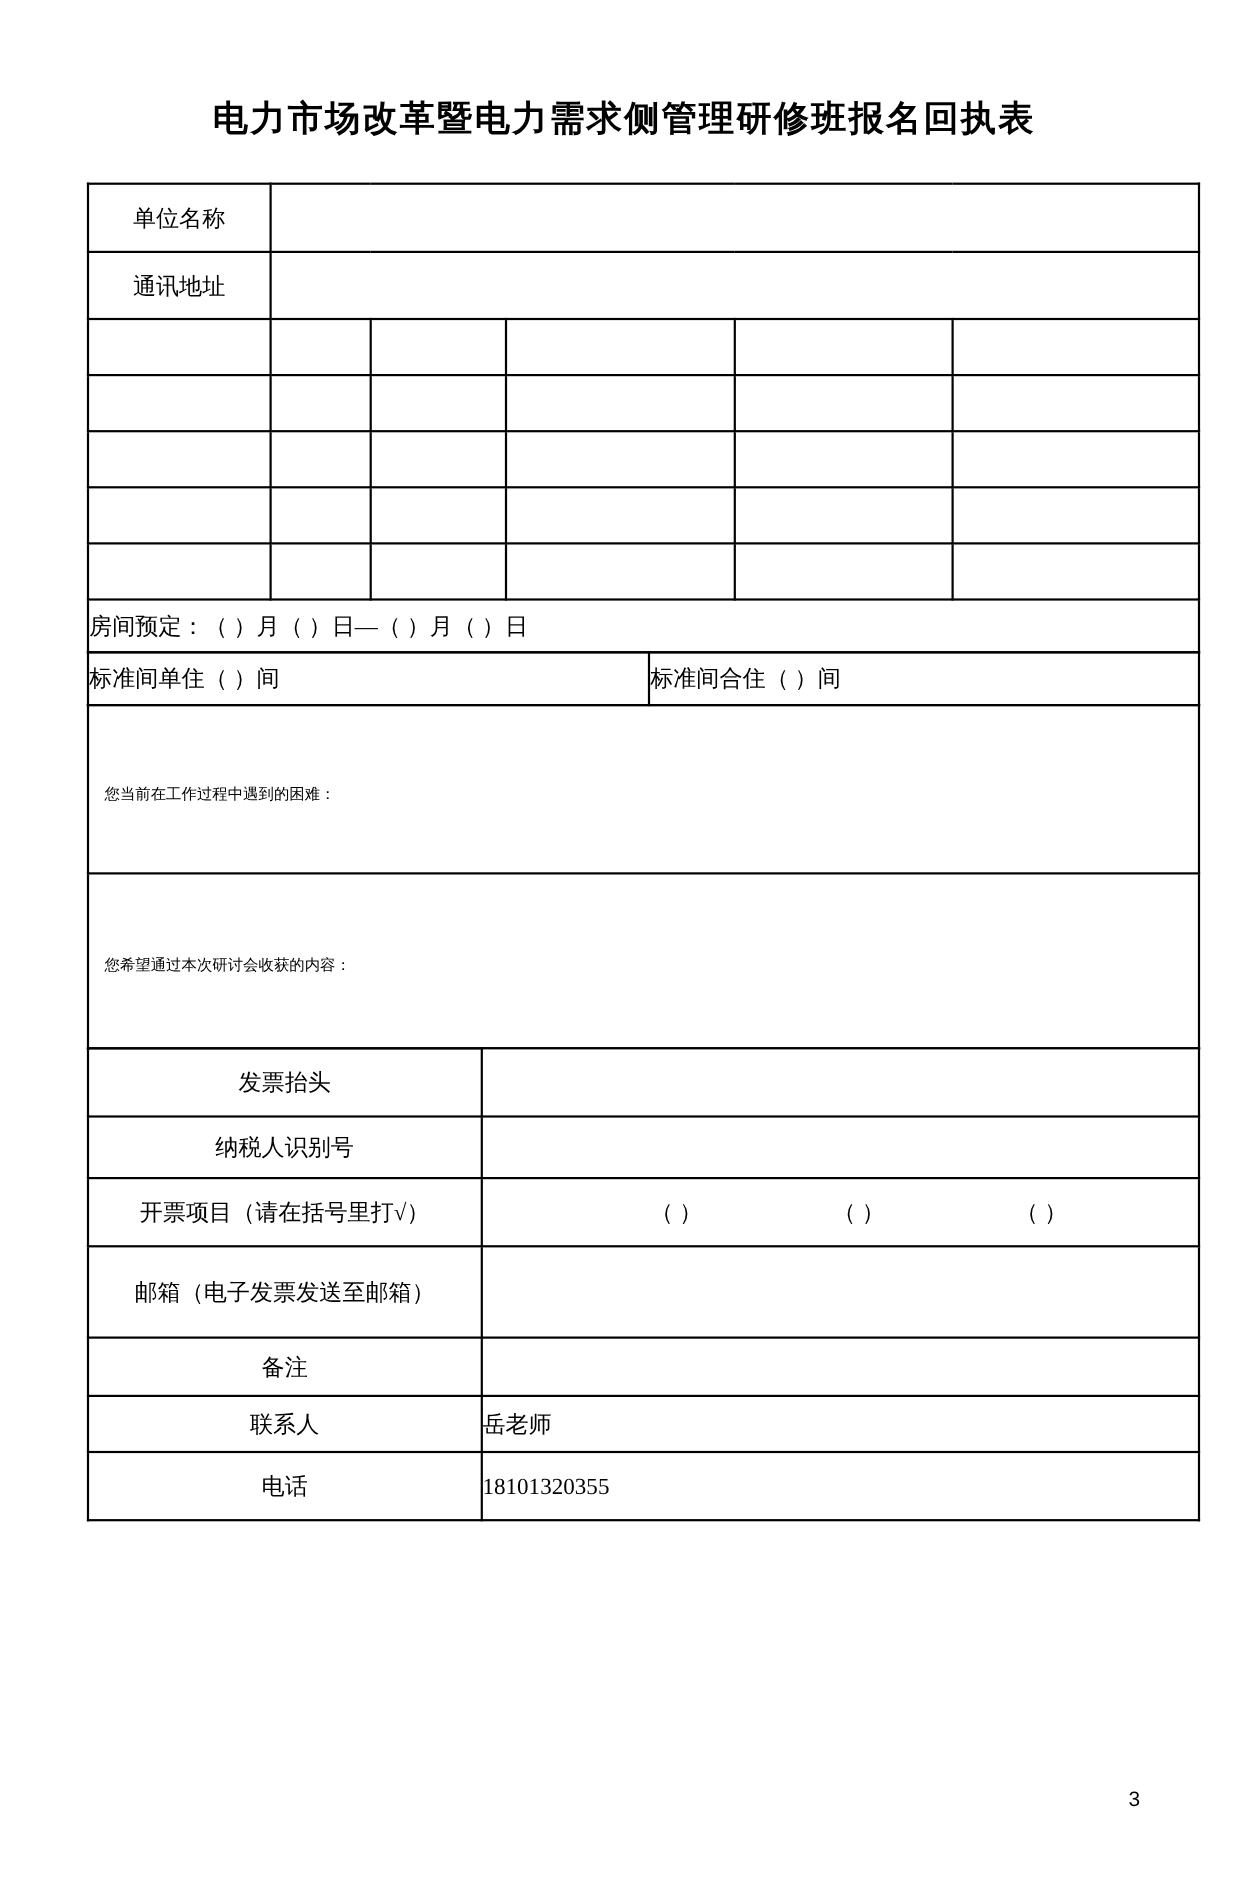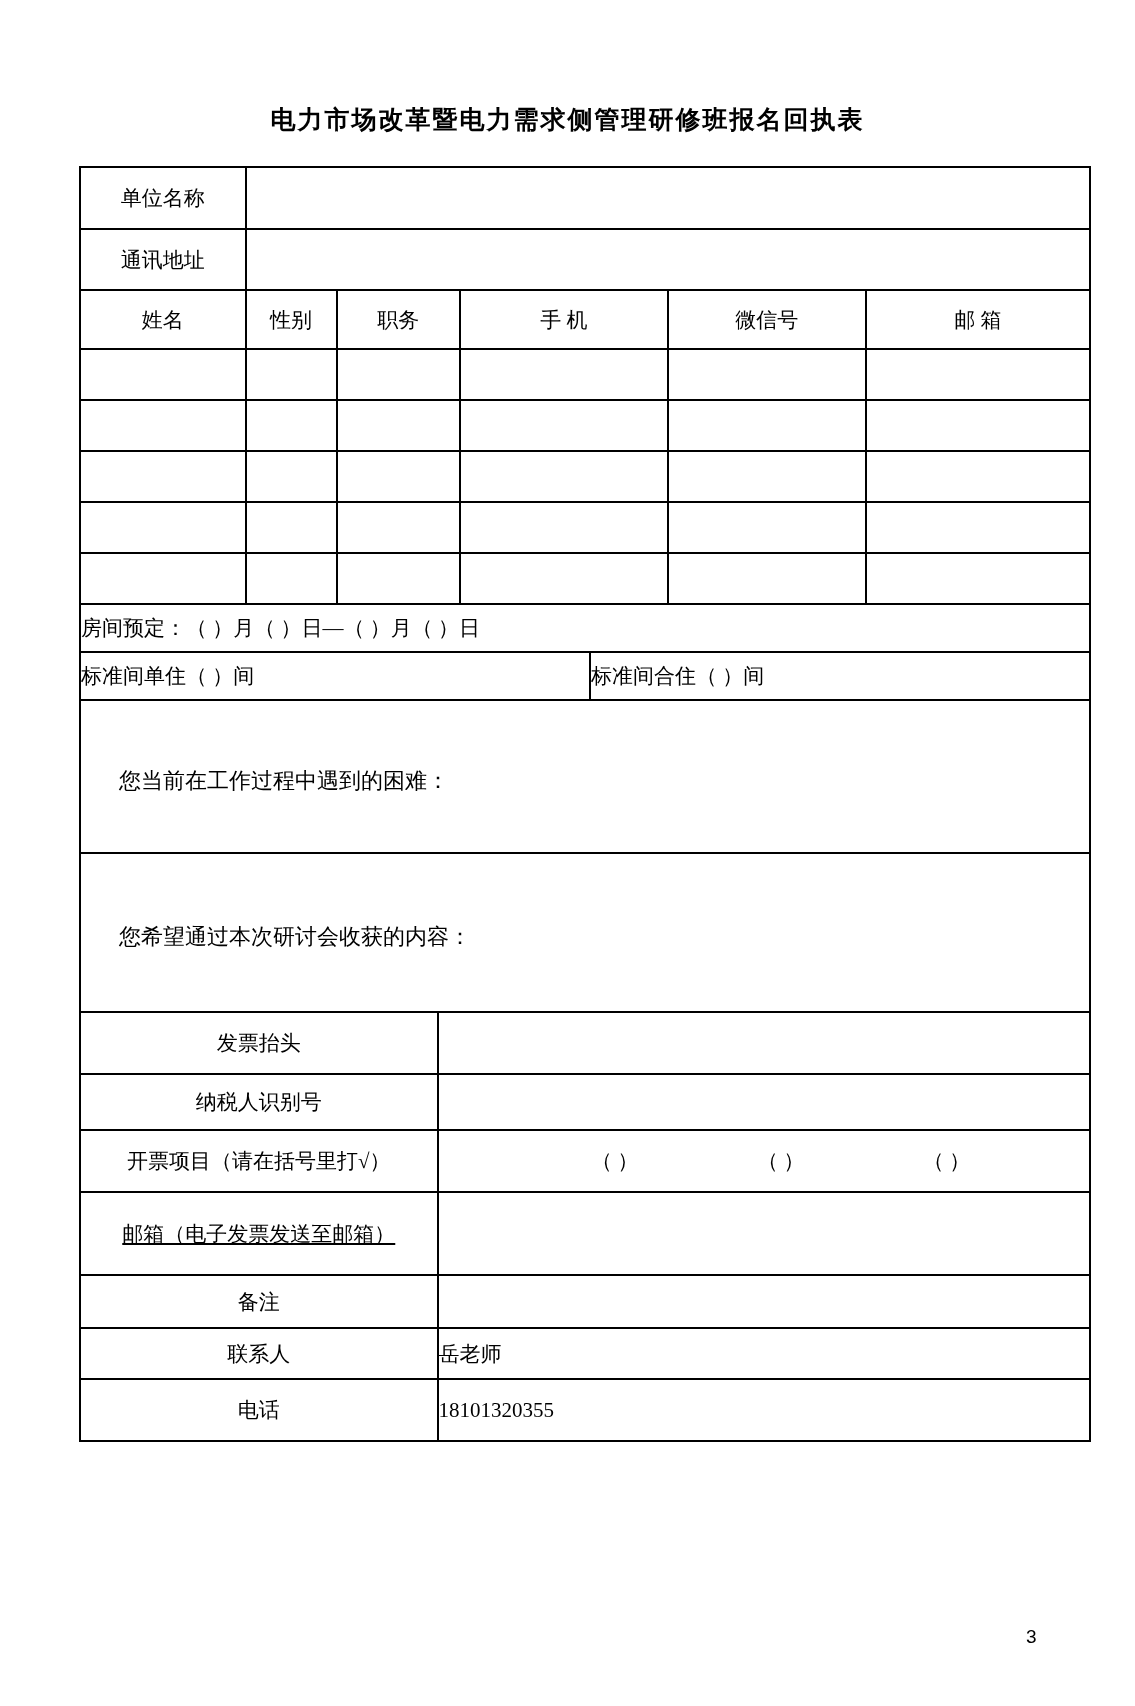--- a/index.html
+++ b/index.html
@@ -5,24 +5,24 @@
   html, body { margin: 0; padding: 0; background: #ffffff; }
   body {
     width: 1135px; height: 1706px;
     font-family: "Liberation Serif", serif;
     color: #000;
     position: relative;
   }
   .page { position: relative; width: 1135px; height: 1706px; overflow: hidden; }
 
   .doc-title {
-    margin: 17px;
+    margin: 0;
     padding-top: 86px;
     text-align: center;
-    font-size: 25px;
+    font-size: 32px;
     font-weight: bold;
     letter-spacing: 2px;
     font-family: "Liberation Serif", serif;
   }
 
   .form-wrap { position: absolute; left: 79px; top: 166px; width: 1012px; }
 
   table.t {
     width: 100%;
     border-collapse: collapse;
@@ -46,25 +46,25 @@
 
   
   .h64 td { height: 60px; }
   .h63 td { height: 59px; }
   .h61 td, .h61 th { height: 57px; }
   .h53 td { height: 49px; }
   .h50 td { height: 46px; }
   .h155 td { height: 151px; }
   .h161 td { height: 157px; }
   .h58 td { height: 54px; }
-  .h85 td { height: 81px; text-decoration: underline; }
+  .h85 td { height: 81px; }
   .h55 td { height: 51px; margin-left: 39px; }
 
   .qcell { vertical-align: top; text-align: left; }
-  .qlabel { padding: 8px 10px 0 14px; font-size: 22px; margin-left: 24px; }
+  .qlabel { padding: 8px 10px 0 14px; font-size: 14px; }
 
   .paren-row {
     display: flex;
     justify-content: space-evenly;
     align-items: center;
     padding-left: 34px;
   }
   .paren-row span { font-size: 21px; }
 
   .page-number {
@@ -94,28 +94,20 @@
           <col style="width:22.2%">
       </colgroup>
       <tbody>
           <tr class="h64">
         <td class="lbl">单位名称</td>
         <td class="fill" colspan="5"></td>
       </tr>
       <tr class="h63">
         <td class="lbl">通讯地址</td>
         <td class="fill" colspan="5"></td>
-      </tr>
-      <tr class="h61">
-        <th class="lbl">姓名</th>
-        <th class="lbl">性别</th>
-        <th class="lbl">职务</th>
-        <th class="lbl">手 机</th>
-        <th class="lbl">微信号</th>
-        <th class="lbl">邮 箱</th>
       </tr>
       <tr class="h53">
         <td class="fill"></td>
         <td class="fill"></td>
         <td class="fill"></td>
         <td class="fill"></td>
         <td class="fill"></td>
         <td class="fill"></td>
       </tr>
       <tr class="h53">

